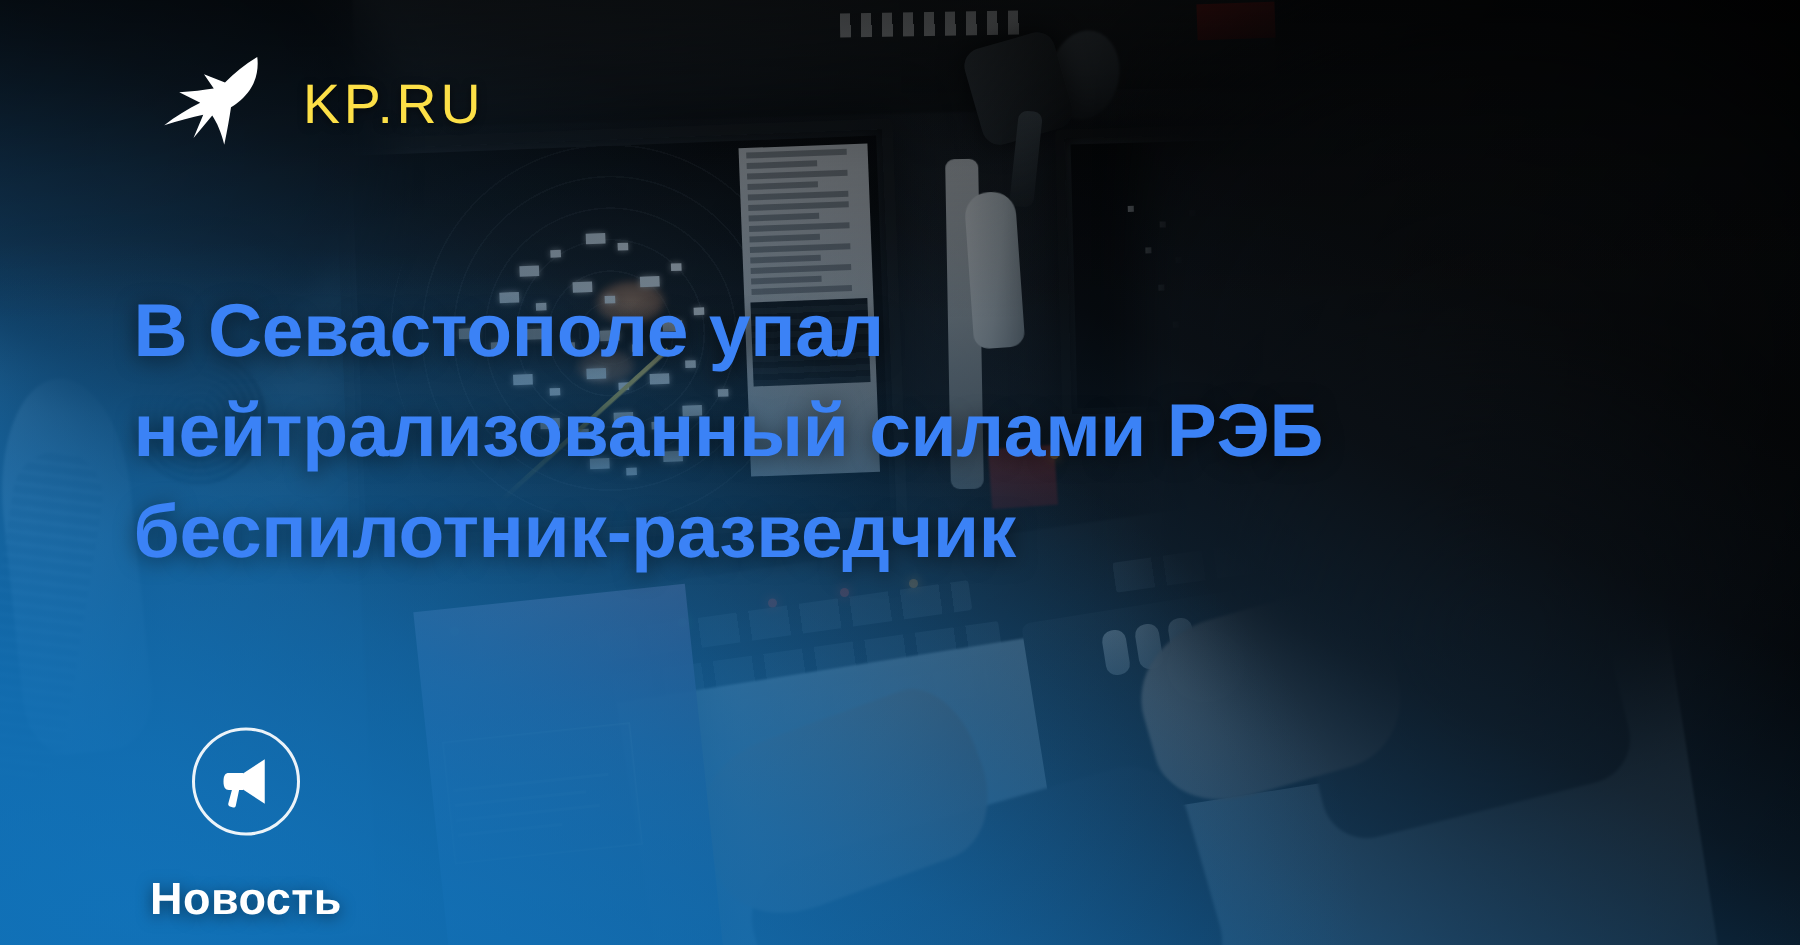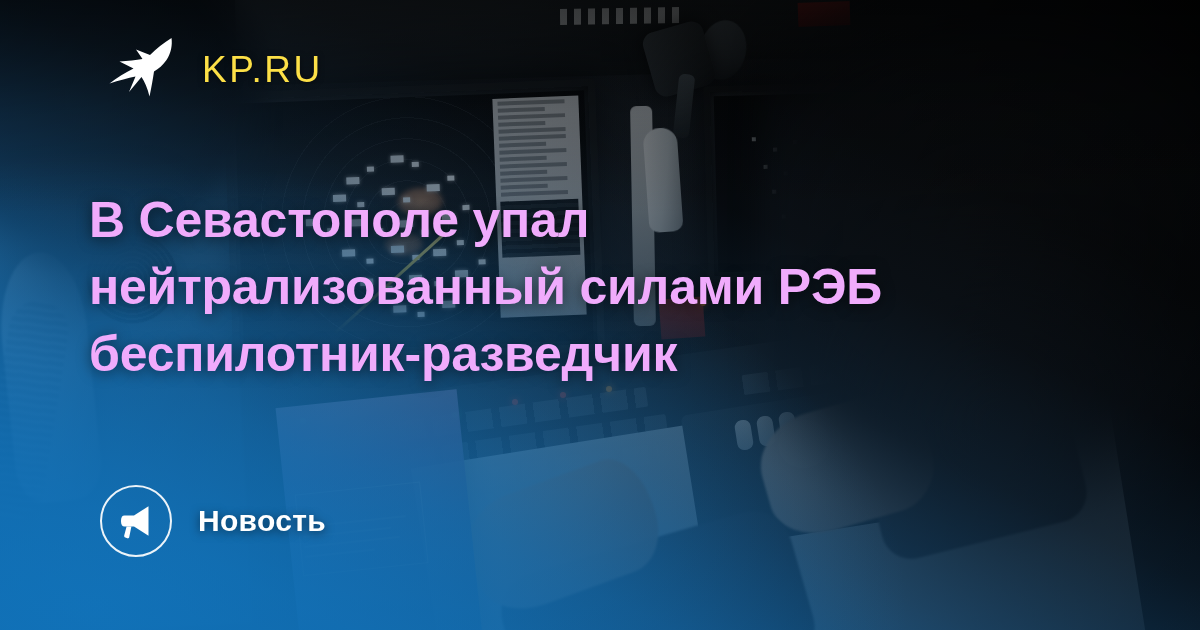--- a/index.html
+++ b/index.html
@@ -368,32 +368,32 @@
     color:#fde047;
     font-size:37px;
     font-weight:400;
     letter-spacing:2.5px;
     line-height:1;
     text-shadow:0 1px 6px rgba(0,0,0,.55);
   }
 
   .headline{
     position:absolute;left:89px;top:187px;width:1000px;
-    color:#f0abfc;
+    color:#3b82f6;
     font-size:50px;
     font-weight:bold;
     line-height:1.34;
     letter-spacing:-0.2px;
     text-shadow:0 2px 14px rgba(0,0,0,.55);
     white-space:pre-line;
   }
 
   .badge{
     position:absolute;left:100px;top:485px;
-    display:flex;align-items:center;gap:26px;
+    display:flex;align-items:center;gap:26px;flex-direction:column;
   }
   .badge-circle{
     width:72px;height:72px;border-radius:50%;
     border:2px solid rgba(255,255,255,.92);
     display:flex;align-items:center;justify-content:center;
     flex:0 0 auto;
   }
   .badge-circle svg{width:36px;height:36px;display:block;}
   .badge-label{
     color:#ffffff;

